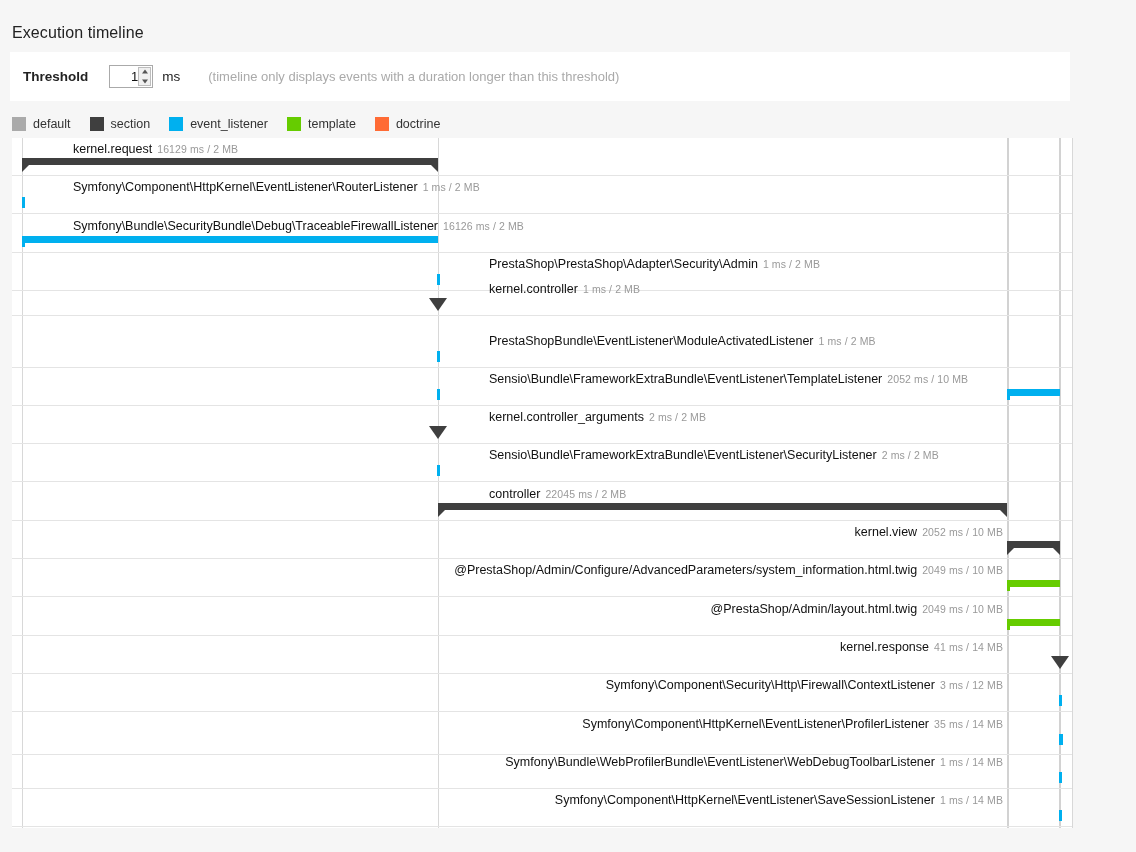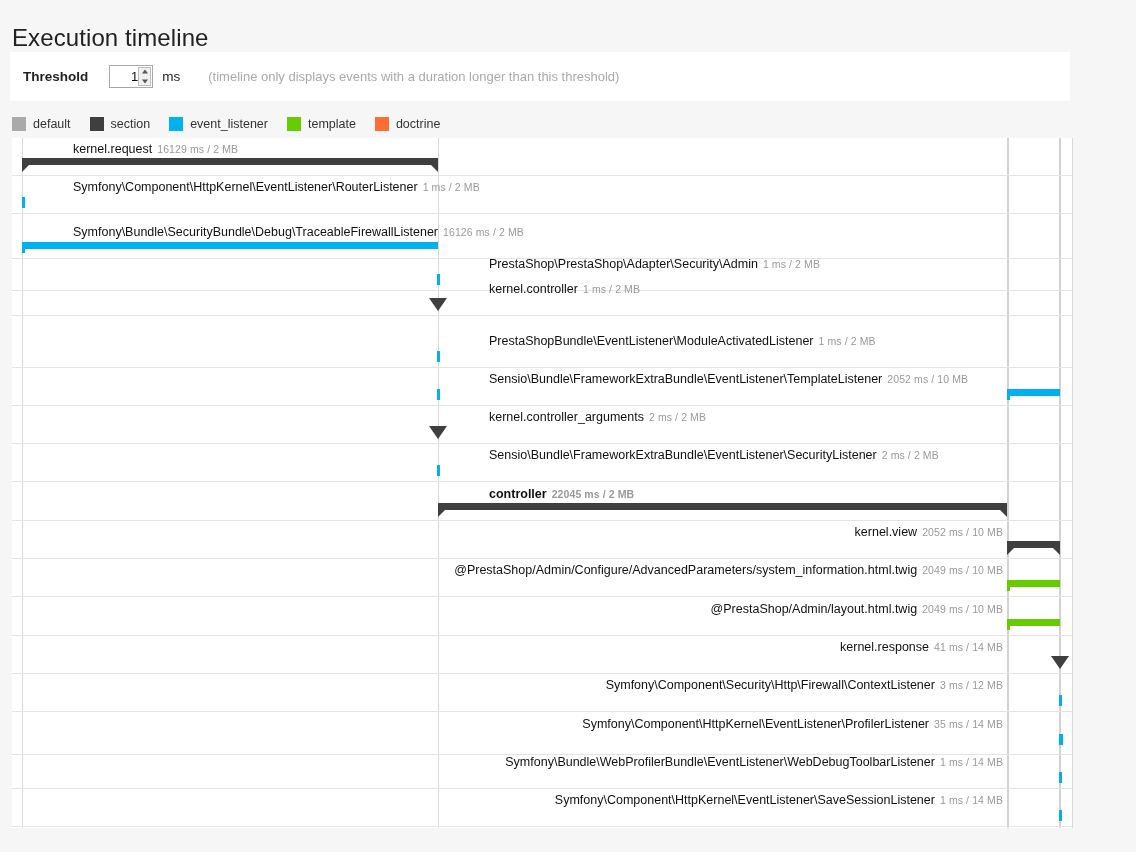--- a/index.html
+++ b/index.html
@@ -15,21 +15,21 @@
     height: 852px;
     background: #f6f6f6;
     overflow: hidden;
   }
 
   
   .page-title {
     position: absolute;
     left: 12px;
     top: 6px;
-    font-size: 24px;
+    font-size: 16px;
     font-weight: normal;
     color: #222;
     letter-spacing: 0.1px;
     line-height: 32px;
   }
 
   
   .threshold-panel {
     position: absolute;
     left: 10px;
@@ -279,21 +279,21 @@
       <div class="vgrid thick" style="left: 1047px;"></div>
       <div class="vgrid" style="left: 1060px;"></div>
       <div class="row" style="top: 0px; height: 38px;">
         <div class="row-label" style="left: 13px;"><span>kernel.request</span><span class="meta">16129 ms / 2 MB</span></div>
         <div class="section-bar" style="left: 10px; width: 416px; top: 20px;"></div>
       </div>
       <div class="row" style="top: 38px; height: 38px;">
         <div class="row-label" style="left: 13px;"><span>Symfony\Component\HttpKernel\EventListener\RouterListener</span><span class="meta">1 ms / 2 MB</span></div>
         <div class="bar-tick event_listener" style="left: 10px; width: 3px; top: 21px;"></div>
       </div>
-      <div class="row" style="top: 83px; height: 38px;">
+      <div class="row" style="top: 77px; height: 38px;">
         <div class="row-label" style="left: 13px;"><span>Symfony\Bundle\SecurityBundle\Debug\TraceableFirewallListener</span><span class="meta">16126 ms / 2 MB</span></div>
         <div class="bar-tick event_listener" style="left: 10px; top: 21px; width: 3px;"></div>
         <div class="bar event_listener" style="left: 10px; width: 416px; top: 21px;"></div>
       </div>
       <div class="row" style="top: 115px; height: 38px;">
         <div class="row-label" style="left: 429px;"><span>PrestaShop\PrestaShop\Adapter\Security\Admin</span><span class="meta">1 ms / 2 MB</span></div>
         <div class="bar-tick event_listener" style="left: 425px; width: 3px; top: 21px;"></div>
       </div>
       <div class="row" style="top: 140px; height: 38px;">
         <div class="row-label" style="left: 429px;"><span>kernel.controller</span><span class="meta">1 ms / 2 MB</span></div>
@@ -310,21 +310,21 @@
         <div class="bar event_listener" style="left: 995px; width: 53px; top: 21px;"></div>
       </div>
       <div class="row" style="top: 268px; height: 38px;">
         <div class="row-label" style="left: 429px;"><span>kernel.controller_arguments</span><span class="meta">2 ms / 2 MB</span></div>
         <div class="section-point" style="left: 417px; top: 20px;"></div>
       </div>
       <div class="row" style="top: 306px; height: 38px;">
         <div class="row-label" style="left: 429px;"><span>Sensio\Bundle\FrameworkExtraBundle\EventListener\SecurityListener</span><span class="meta">2 ms / 2 MB</span></div>
         <div class="bar-tick event_listener" style="left: 425px; width: 3px; top: 21px;"></div>
       </div>
-      <div class="row" style="top: 345px; height: 38px; font-weight: bold;">
+      <div class="row" style="top: 345px; height: 38px;">
         <div class="row-label" style="left: 429px;"><span>controller</span><span class="meta">22045 ms / 2 MB</span></div>
         <div class="section-bar" style="left: 426px; width: 569px; top: 20px;"></div>
       </div>
       <div class="row" style="top: 383px; height: 38px;">
         <div class="row-label" style="right: 69px;"><span>kernel.view</span><span class="meta">2052 ms / 10 MB</span></div>
         <div class="section-bar" style="left: 995px; width: 53px; top: 20px;"></div>
       </div>
       <div class="row" style="top: 421px; height: 38px;">
         <div class="row-label" style="right: 69px;"><span>@PrestaShop/Admin/Configure/AdvancedParameters/system_information.html.twig</span><span class="meta">2049 ms / 10 MB</span></div>
         <div class="bar-tick template" style="left: 995px; top: 21px; width: 3px;"></div>

